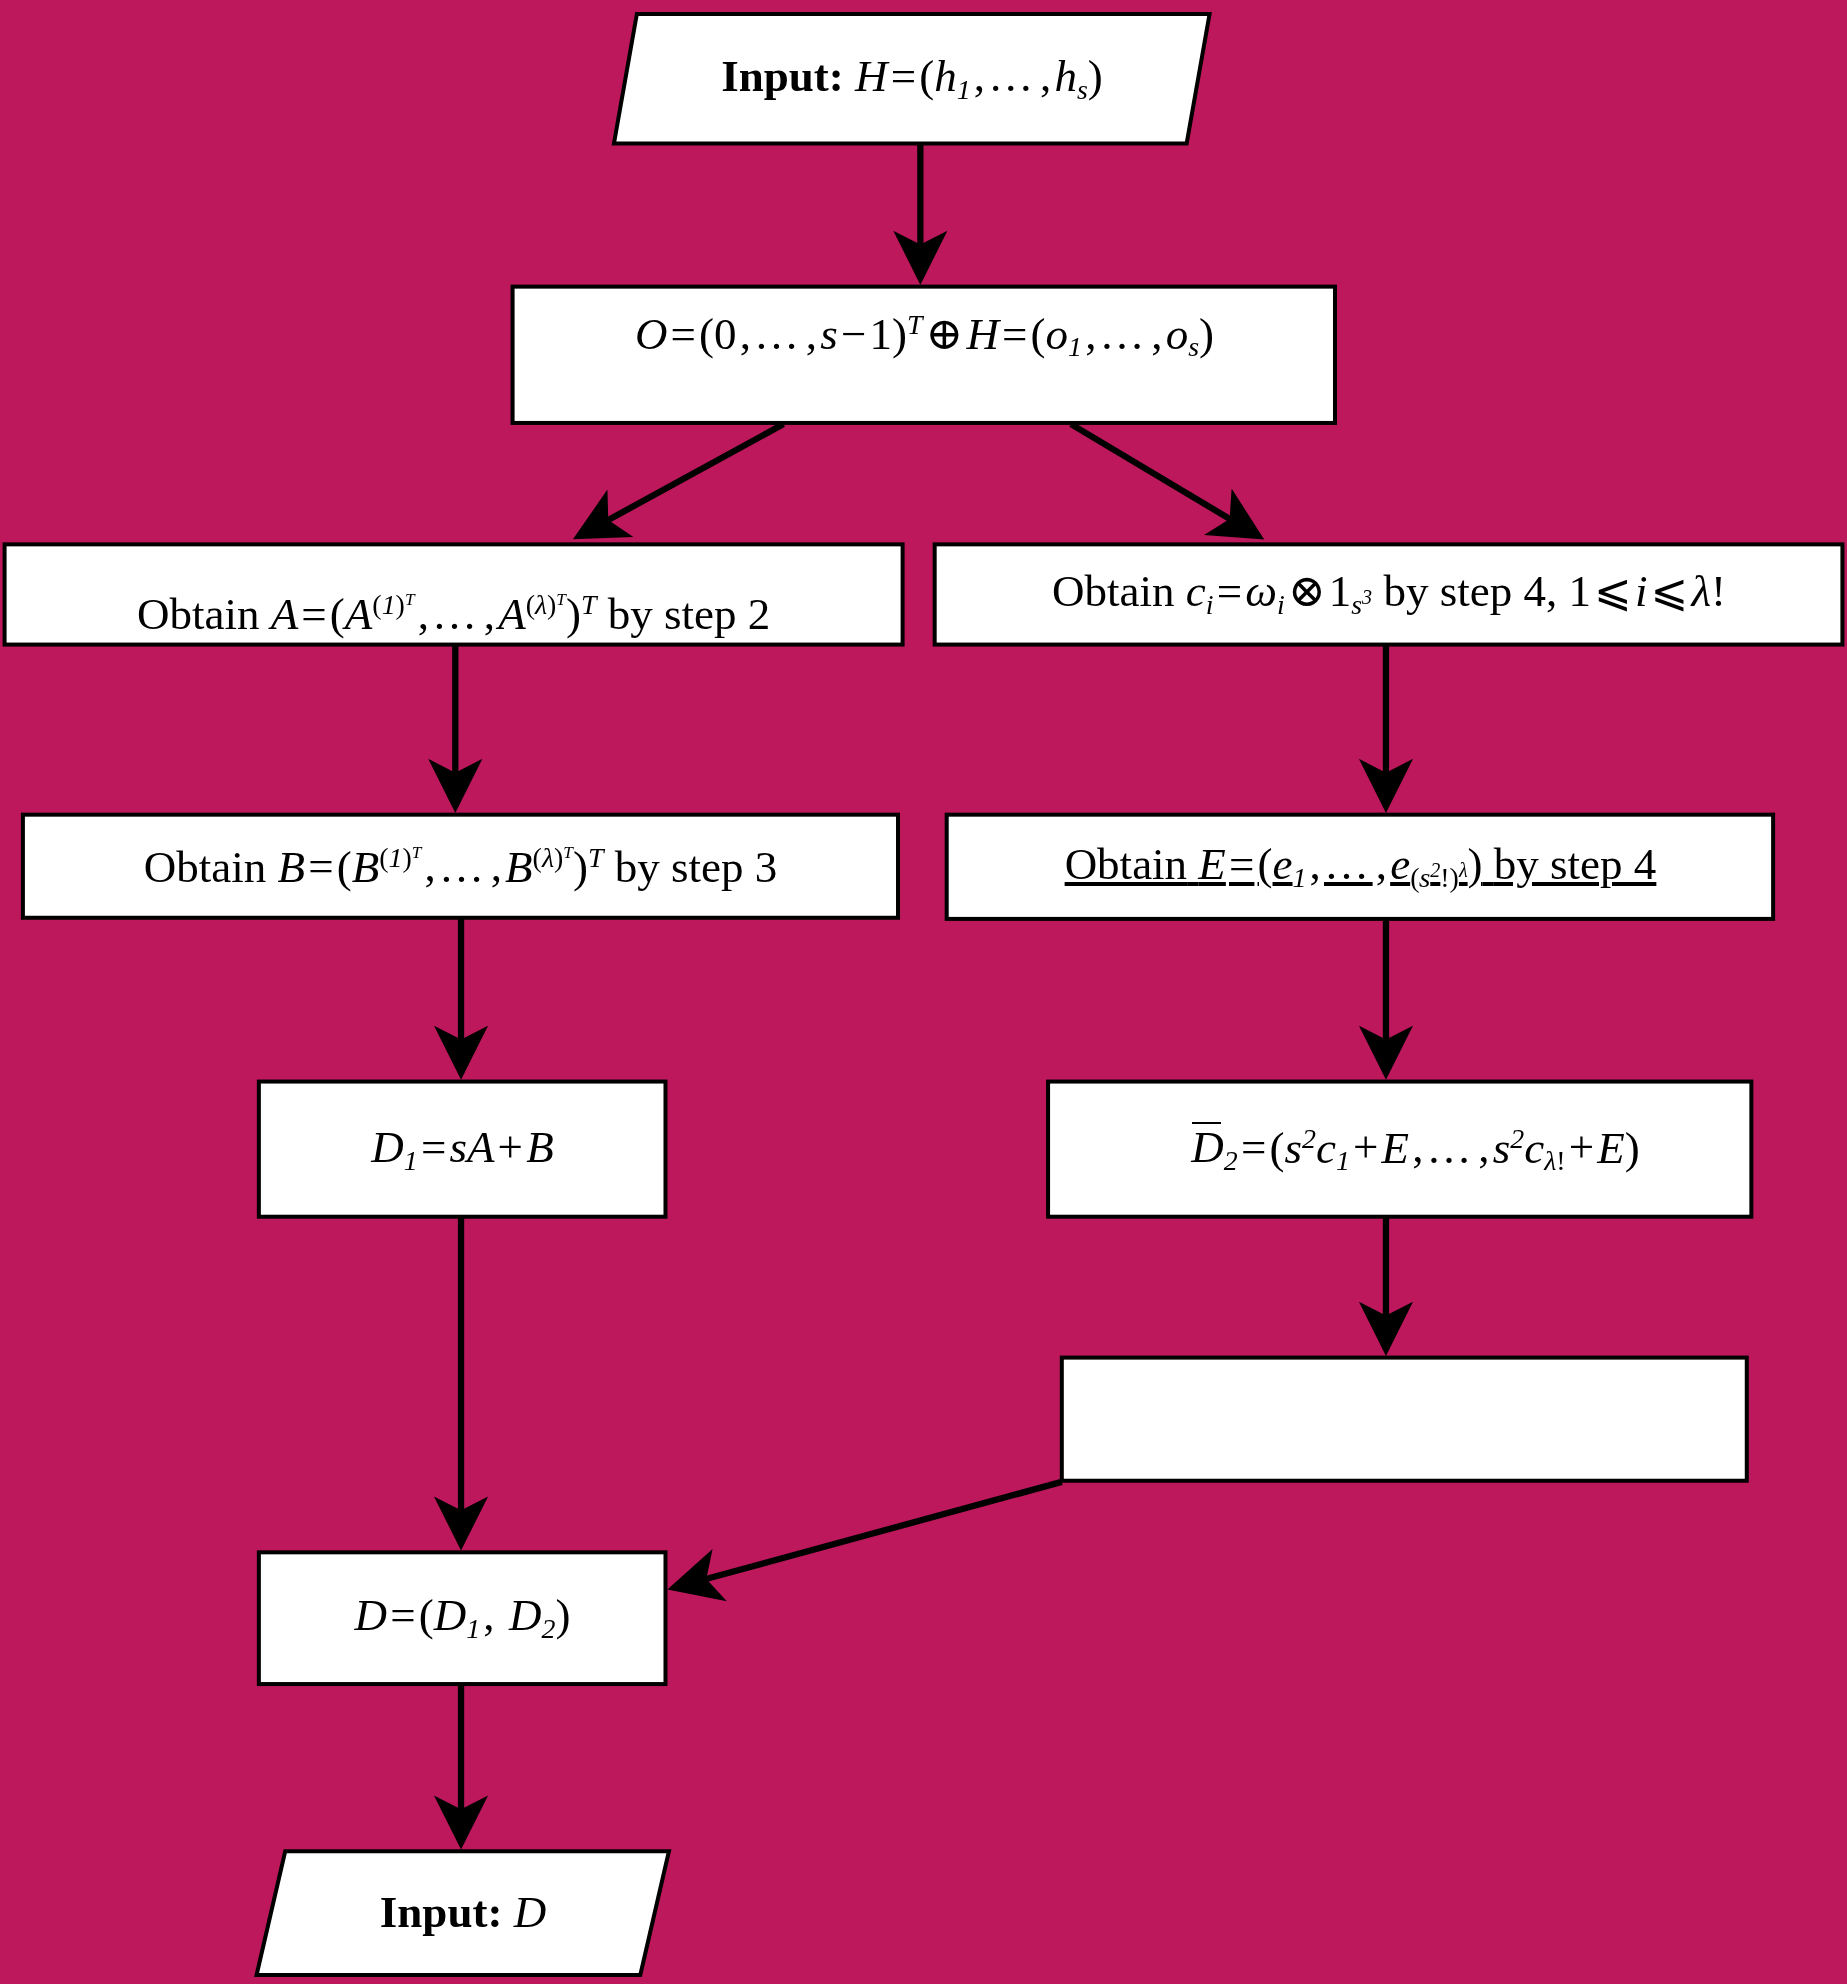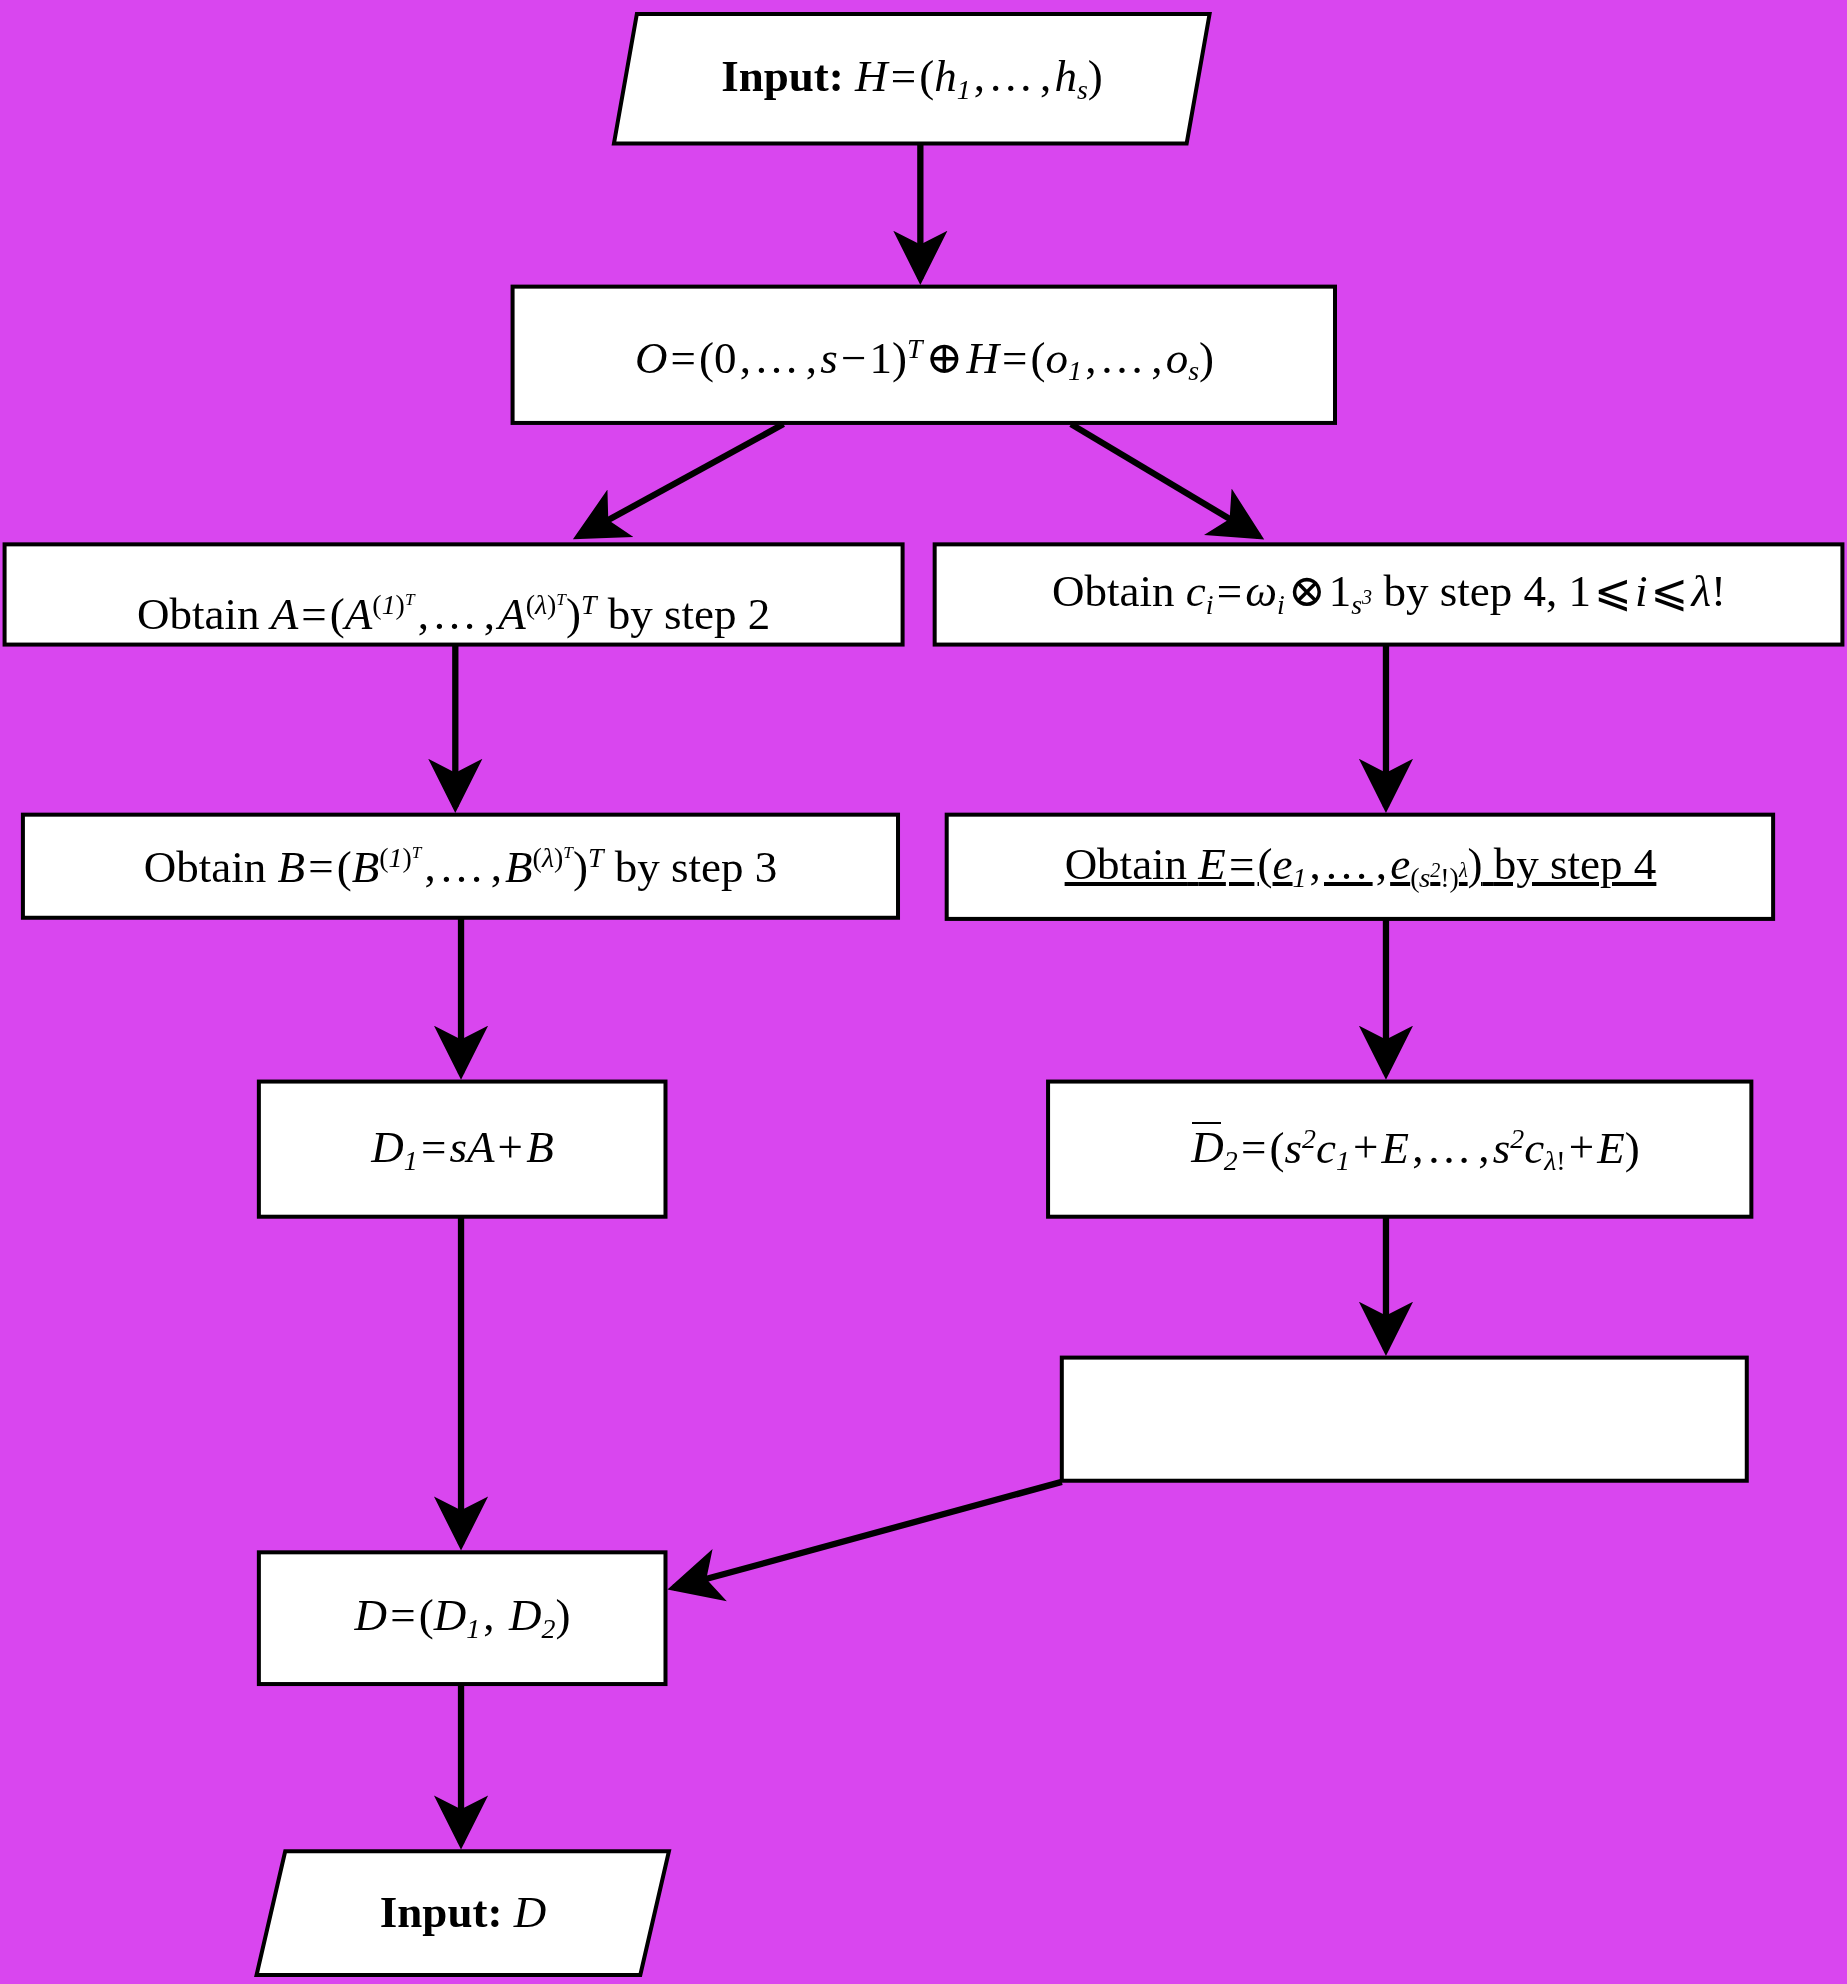--- a/index.html
+++ b/index.html
@@ -4,21 +4,21 @@
 <style>
   html, body {
     margin: 0;
     padding: 0;
     background: #ffffff;
   }
   #flowchart-root {
     position: relative;
     width: 1847px;
     height: 1985px;
-    background: #d946ef;
+    background: #be185d;
     font-family: "Liberation Serif", "DejaVu Serif", serif;
   }
   svg.chart-canvas {
     position: absolute;
     inset: 0;
     width: 1847px;
     height: 1985px;
     display: block;
   }
   .node-shape {
@@ -121,21 +121,21 @@
 
     <line class="edge-line" x1="1854" y1="2587" x2="1176" y2="2772" marker-end="url(#ah)"></line>
 
     <line class="edge-line" x1="805" y1="2941" x2="805" y2="3218" marker-end="url(#ah)"></line>
   </svg>
 
   <div class="node-label" style="left:614px; top:13.7px; width:596px; height:129px;">
     <span><span class="bold">Input:</span>&nbsp;<span class="m">H</span><span class="op">=</span><span class="up">(</span><span class="m">h</span><sub>1</sub><span class="op">,</span><span class="dots">…</span><span class="op">,</span><span class="m">h</span><sub>s</sub><span class="up">)</span></span>
   </div>
 
-  <div class="node-label" style="left:513px; top:292px; width:823px; height:136px;">
+  <div class="node-label" style="left:513px; top:268px; width:823px; height:136px;">
     <span><span class="m">O</span><span class="op">=</span><span class="up">(</span><span class="up">0</span><span class="op">,</span><span class="dots">…</span><span class="op">,</span><span class="m">s</span><span class="op">−</span><span class="up">1</span><span class="up">)</span><sup>T</sup><span class="op">⊕</span><span class="m">H</span><span class="op">=</span><span class="up">(</span><span class="m">o</span><sub>1</sub><span class="op">,</span><span class="dots">…</span><span class="op">,</span><span class="m">o</span><sub>s</sub><span class="up">)</span></span>
   </div>
 
   <div class="node-label" style="left:4.6px; top:564px; width:898px; height:100px;">
     <span><span class="up">Obtain</span>&nbsp;<span class="m">A</span><span class="op">=</span><span class="up">(</span><span class="m">A</span><sup><span class="up">(</span>1<span class="up">)</span><sup>T</sup></sup><span class="op">,</span><span class="dots">…</span><span class="op">,</span><span class="m">A</span><sup><span class="up">(</span>λ<span class="up">)</span><sup>T</sup></sup><span class="up">)</span><sup>T</sup>&nbsp;<span class="up">by step 2</span></span>
   </div>
 
   <div class="node-label" style="left:935px; top:544px; width:908px; height:100px;justify-content:center;">
     <span><span class="up">Obtain</span>&nbsp;<span class="m">c</span><sub>i</sub><span class="op">=</span><span class="m">ω</span><sub>i</sub><span class="op">⊗</span><span class="up">1</span><sub><span class="m">s</span><sup>3</sup></sub>&nbsp;<span class="up">by step 4,</span>&nbsp;<span class="up">1</span><span class="op">⩽</span><span class="m">i</span><span class="op">⩽</span><span class="m">λ</span><span class="up">!</span></span>
   </div>

